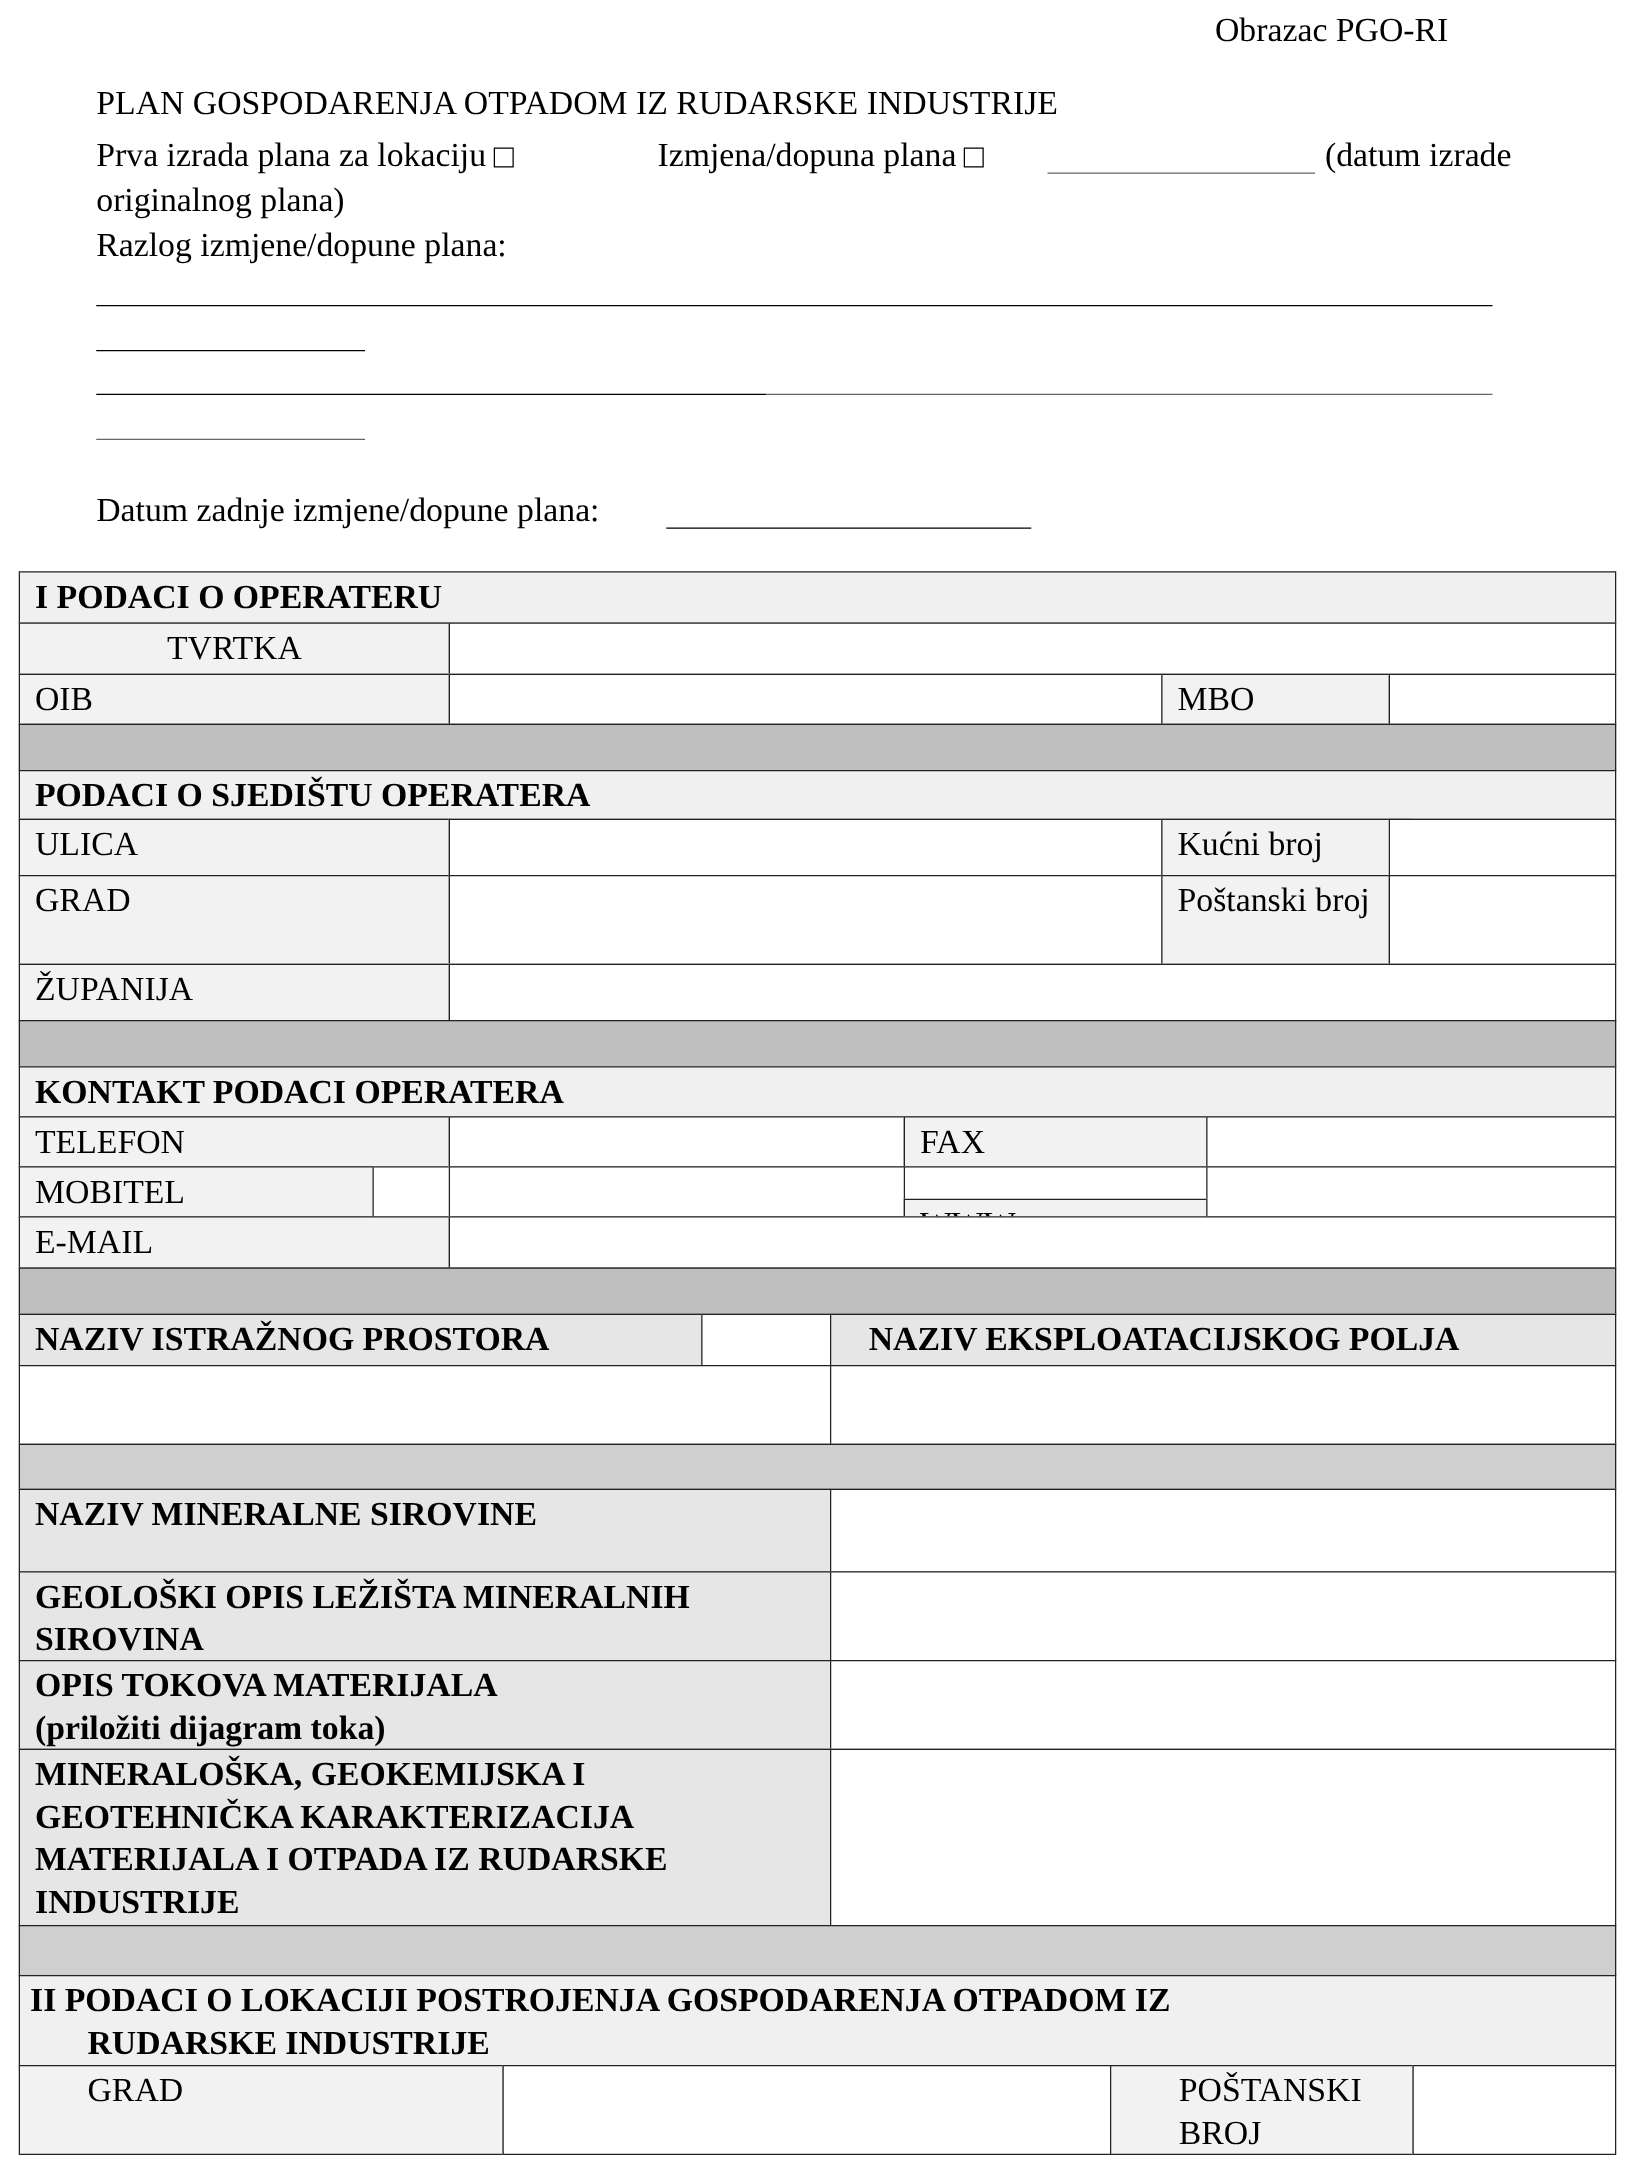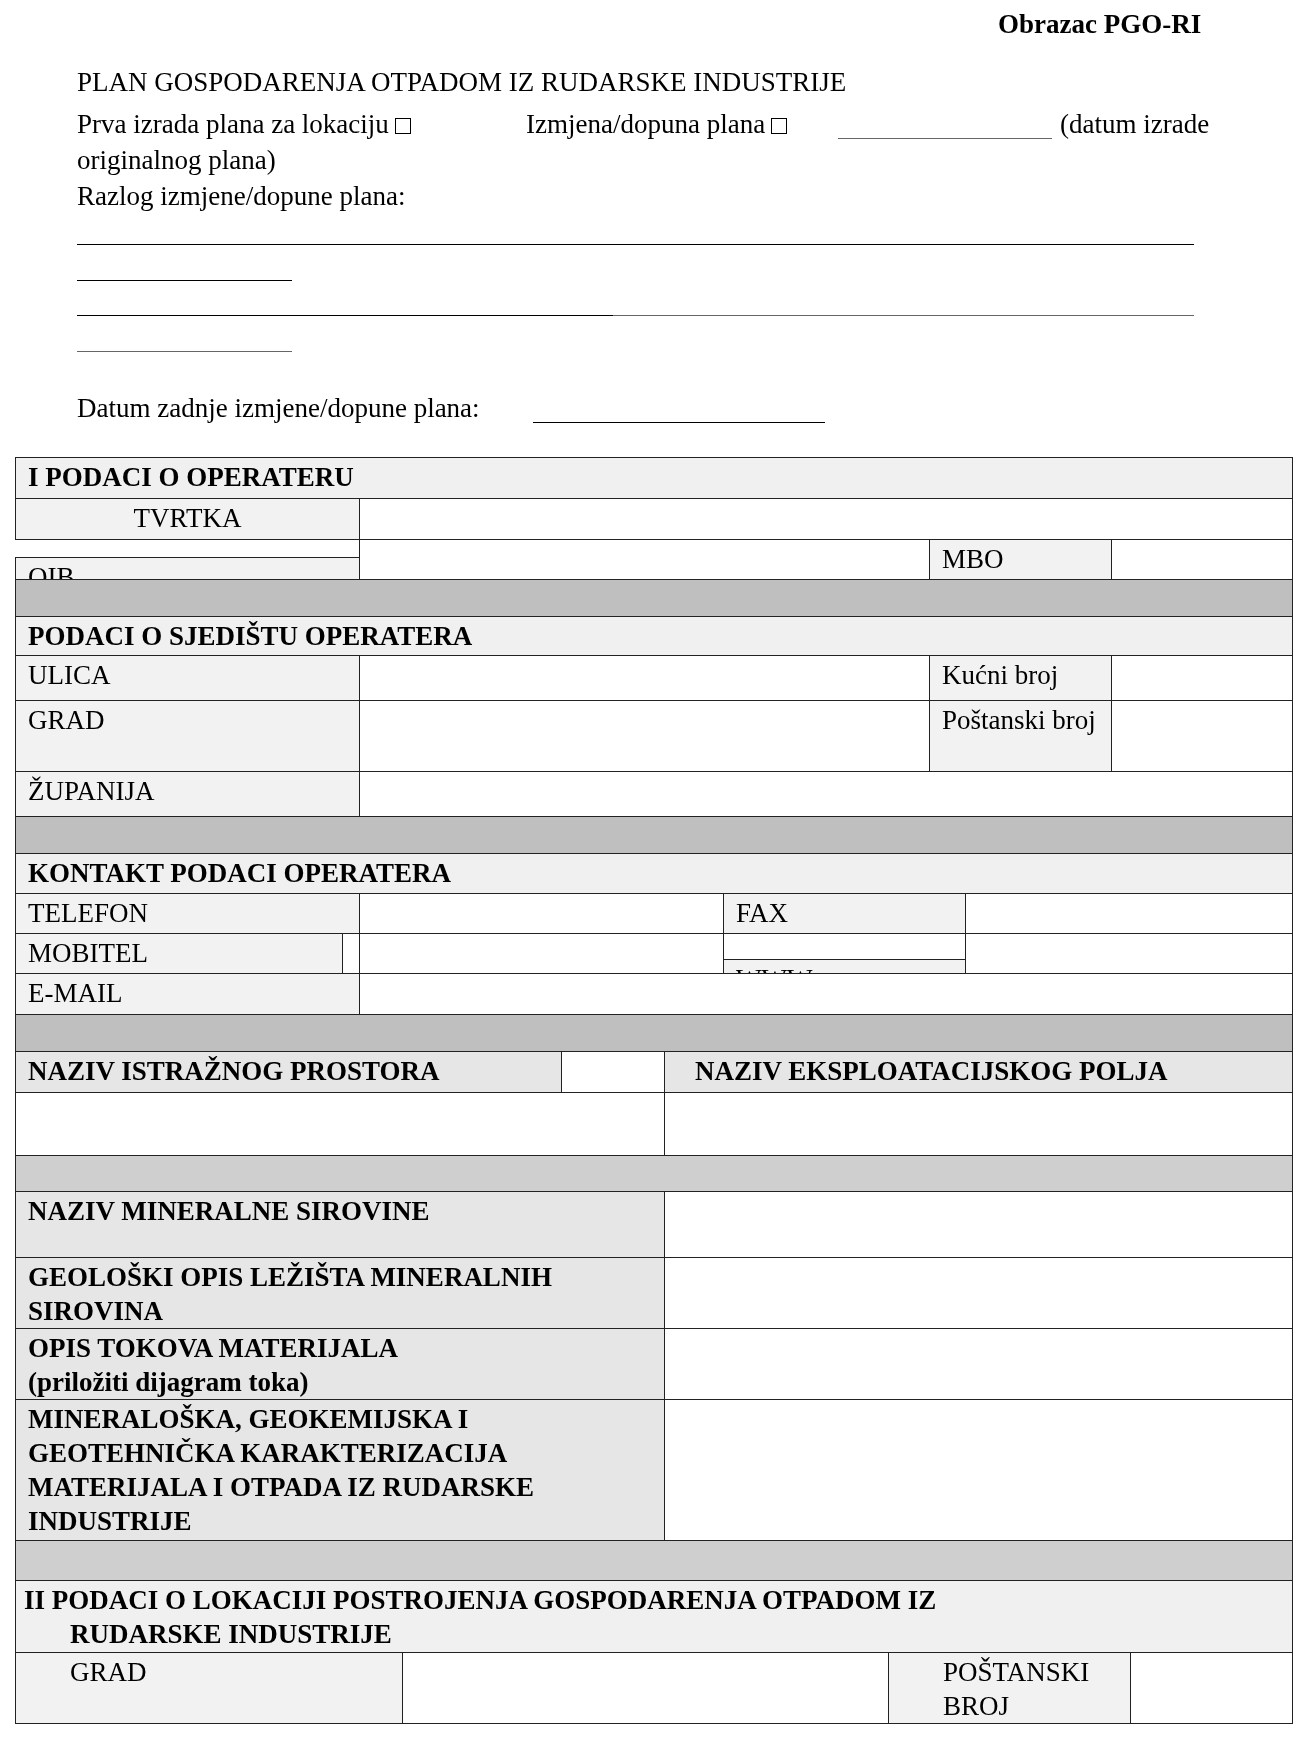--- a/index.html
+++ b/index.html
@@ -19,21 +19,21 @@
   .hdr2 { background:#e6e6e6; font-weight:bold; }
   .val { background:#ffffff; }
   .sep1 { background:#bfbfbf; }
   .sep2 { background:#d0cfd0; }
   .center { text-align:left; }
   .wrap { white-space:normal; }
 </style>
 </head>
 <body>
 
-<div class="abs t27" style="left:998px; top:6px;font-weight:bold;">Obrazac PGO-RI</div>
+<div class="abs t27" style="left:972px; top:6px;">Obrazac PGO-RI</div>
 <div class="abs t27" style="left:77px; top:64px;">PLAN GOSPODARENJA OTPADOM IZ RUDARSKE INDUSTRIJE</div>
 
 <div class="abs t27" style="left:77px; top:106px;">
   <span>Prva izrada plana za lokaciju</span><span class="cb"></span>
 </div>
 <div class="abs t27" style="left:526px; top:106px;">
   <span>Izmjena/dopuna plana</span><span class="cb"></span>
 </div>
 <div class="uline gray" style="left:838px; top:138px; width:214px;"></div>
 <div class="abs t27" style="left:1060px; top:106px;">(datum izrade</div>
@@ -51,21 +51,21 @@
 <div class="abs t27" style="left:77px; top:390px;">Datum zadnje izmjene/dopune plana:</div>
 <div class="uline" style="left:533px; top:422px; width:292px;"></div>
 
 <div>
 
   <div class="cell hdr" style="left:15px; top:457px; width:1278px; height:42px;">I PODACI O OPERATERU</div>
 
   <div class="cell lbl" style="left:15px; top:498px; width:345px; height:42px;text-align:center;">TVRTKA</div>
   <div class="cell val" style="left:359px; top:498px; width:934px; height:42px;"></div>
 
-  <div class="cell lbl" style="left:15px; top:539px; width:345px; height:41px;margin-top:18px;">OIB</div>
+  <div class="cell lbl" style="left:15px; top:539px; width:345px; height:41px;">OIB</div>
   <div class="cell val" style="left:359px; top:539px; width:571px; height:41px;"></div>
   <div class="cell lbl" style="left:929px; top:539px; width:183px; height:41px;">MBO</div>
   <div class="cell val" style="left:1111px; top:539px; width:182px; height:41px;"></div>
 
   <div class="cell sep1" style="left:15px; top:579px; width:1278px; height:38px;"></div>
 
   <div class="cell hdr" style="left:15px; top:616px; width:1278px; height:40px;">PODACI O SJEDIŠTU OPERATERA</div>
 
   <div class="cell lbl" style="left:15px; top:655px; width:345px; height:46px;">ULICA</div>
   <div class="cell val" style="left:359px; top:655px; width:571px; height:46px;"></div>
@@ -82,21 +82,21 @@
 
   <div class="cell sep1" style="left:15px; top:816px; width:1278px; height:38px;"></div>
 
   <div class="cell hdr" style="left:15px; top:853px; width:1278px; height:41px;">KONTAKT PODACI OPERATERA</div>
 
   <div class="cell lbl" style="left:15px; top:893px; width:345px; height:41px;">TELEFON</div>
   <div class="cell val" style="left:359px; top:893px; width:365px; height:41px;"></div>
   <div class="cell lbl" style="left:723px; top:893px; width:243px; height:41px;">FAX</div>
   <div class="cell val" style="left:965px; top:893px; width:328px; height:41px;"></div>
 
-  <div class="cell lbl" style="left:15px; top:933px; width:328px; height:41px;">MOBITEL</div>
+  <div class="cell lbl" style="left:15px; top:933px; width:284px; height:41px;">MOBITEL</div>
   <div class="cell val" style="left:359px; top:933px; width:365px; height:41px;"></div>
   <div class="cell lbl" style="left:723px; top:933px; width:243px; height:41px;margin-top:26px;">WWW</div>
   <div class="cell val" style="left:965px; top:933px; width:328px; height:41px;"></div>
 
   <div class="cell lbl" style="left:15px; top:973px; width:345px; height:42px;">E-MAIL</div>
   <div class="cell val" style="left:359px; top:973px; width:934px; height:42px;"></div>
 
   <div class="cell sep1" style="left:15px; top:1014px; width:1278px; height:38px;"></div>
 
   <div class="cell hdr2 center" style="left:15px; top:1051px; width:547px; height:42px;">NAZIV ISTRAŽNOG PROSTORA</div>

